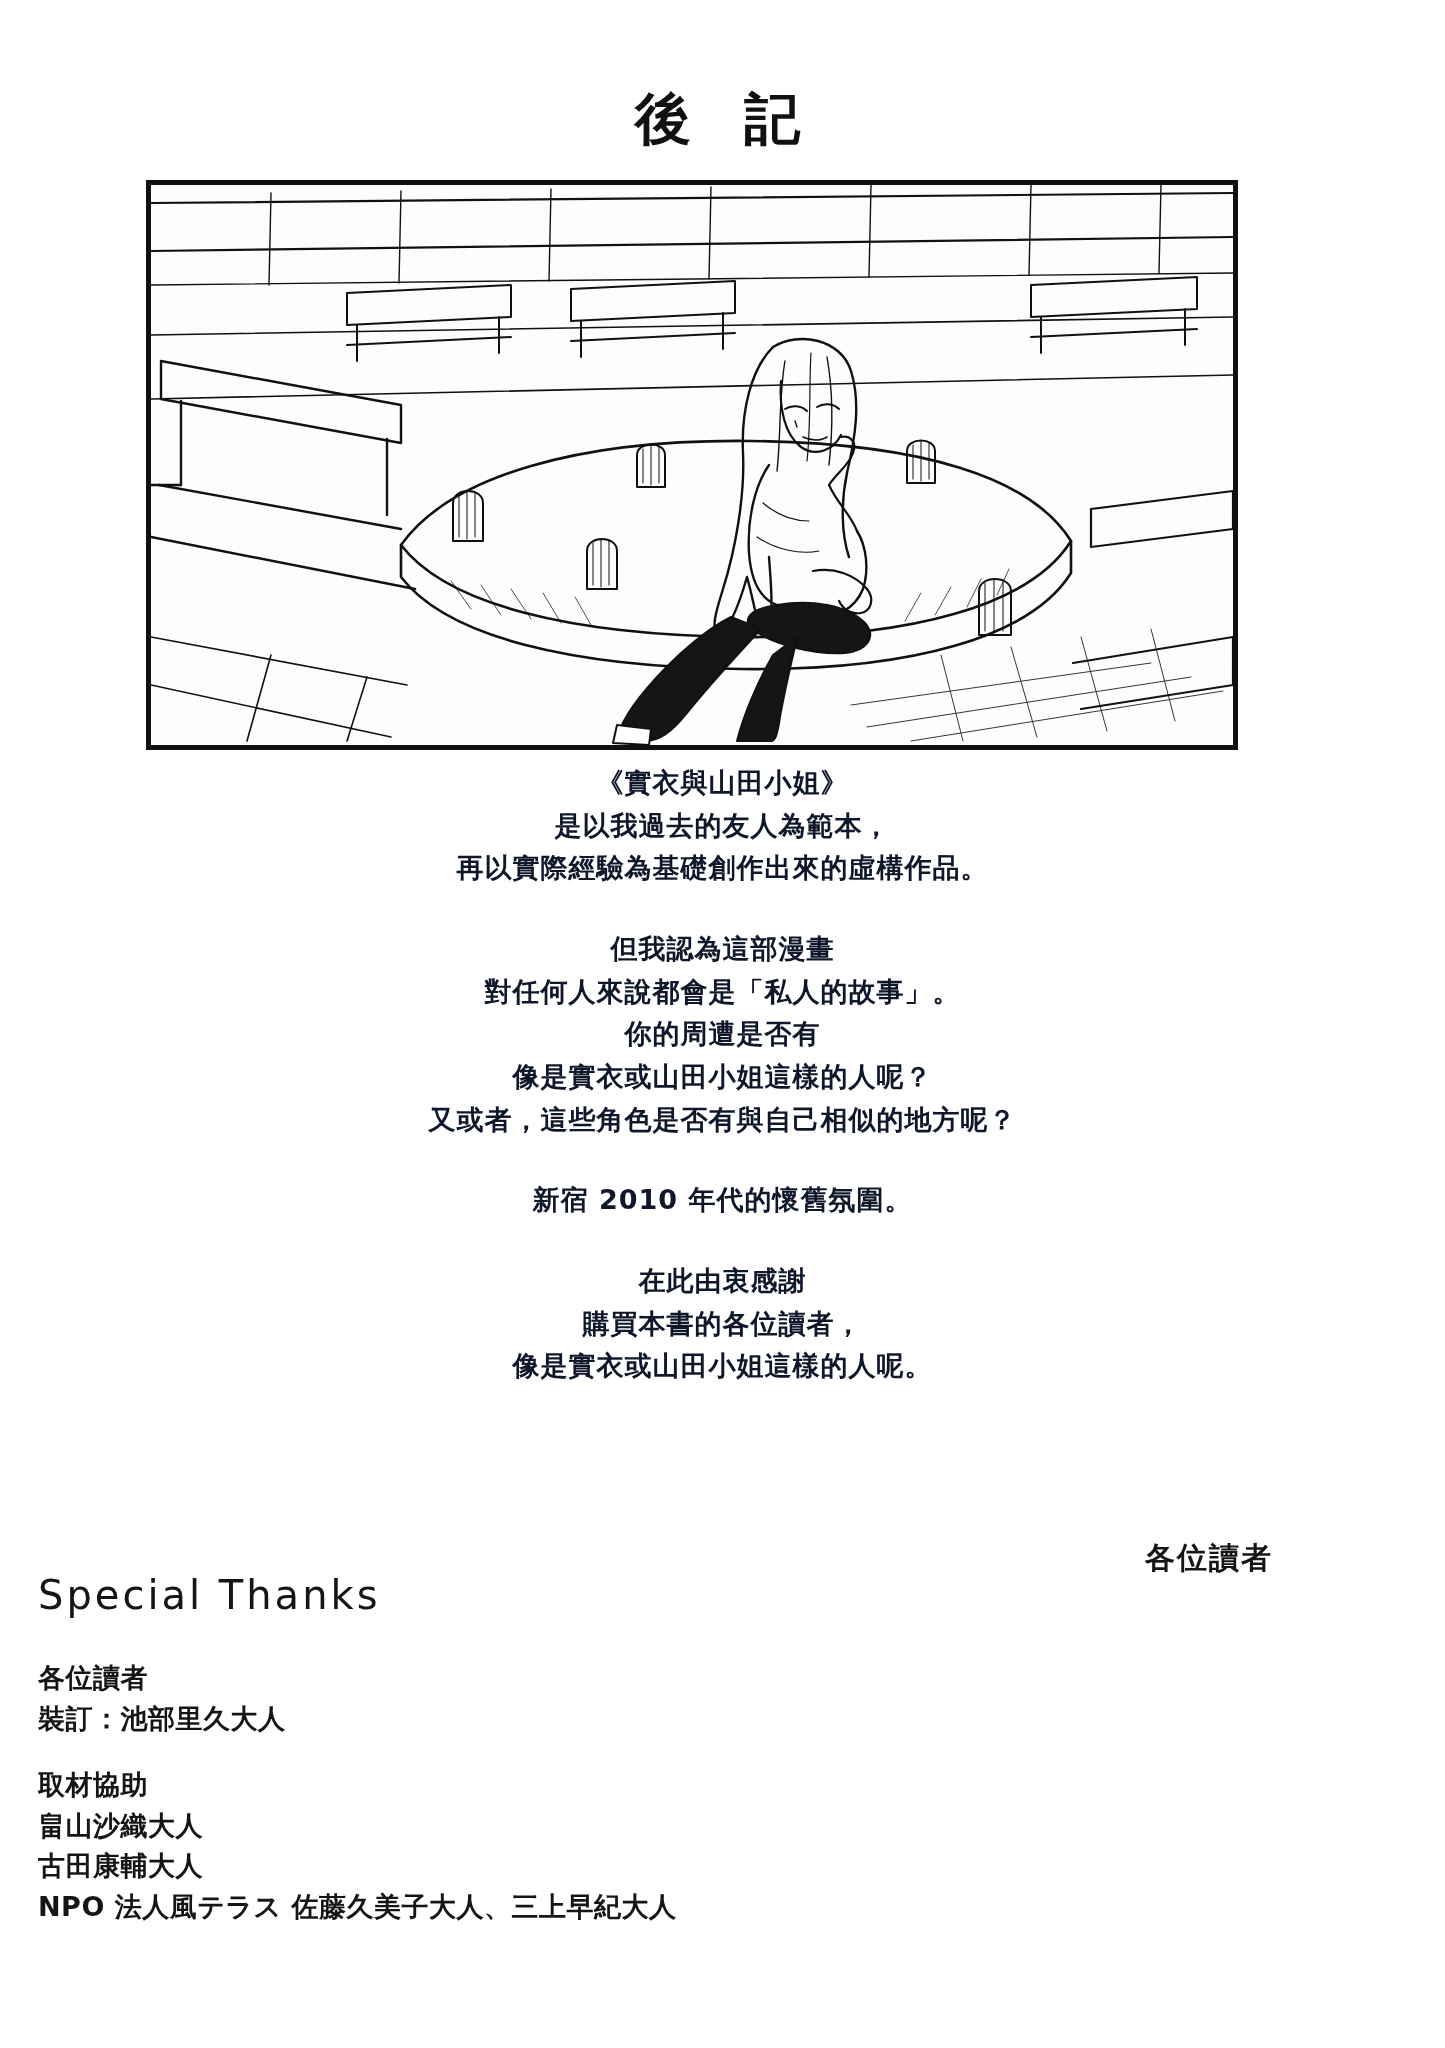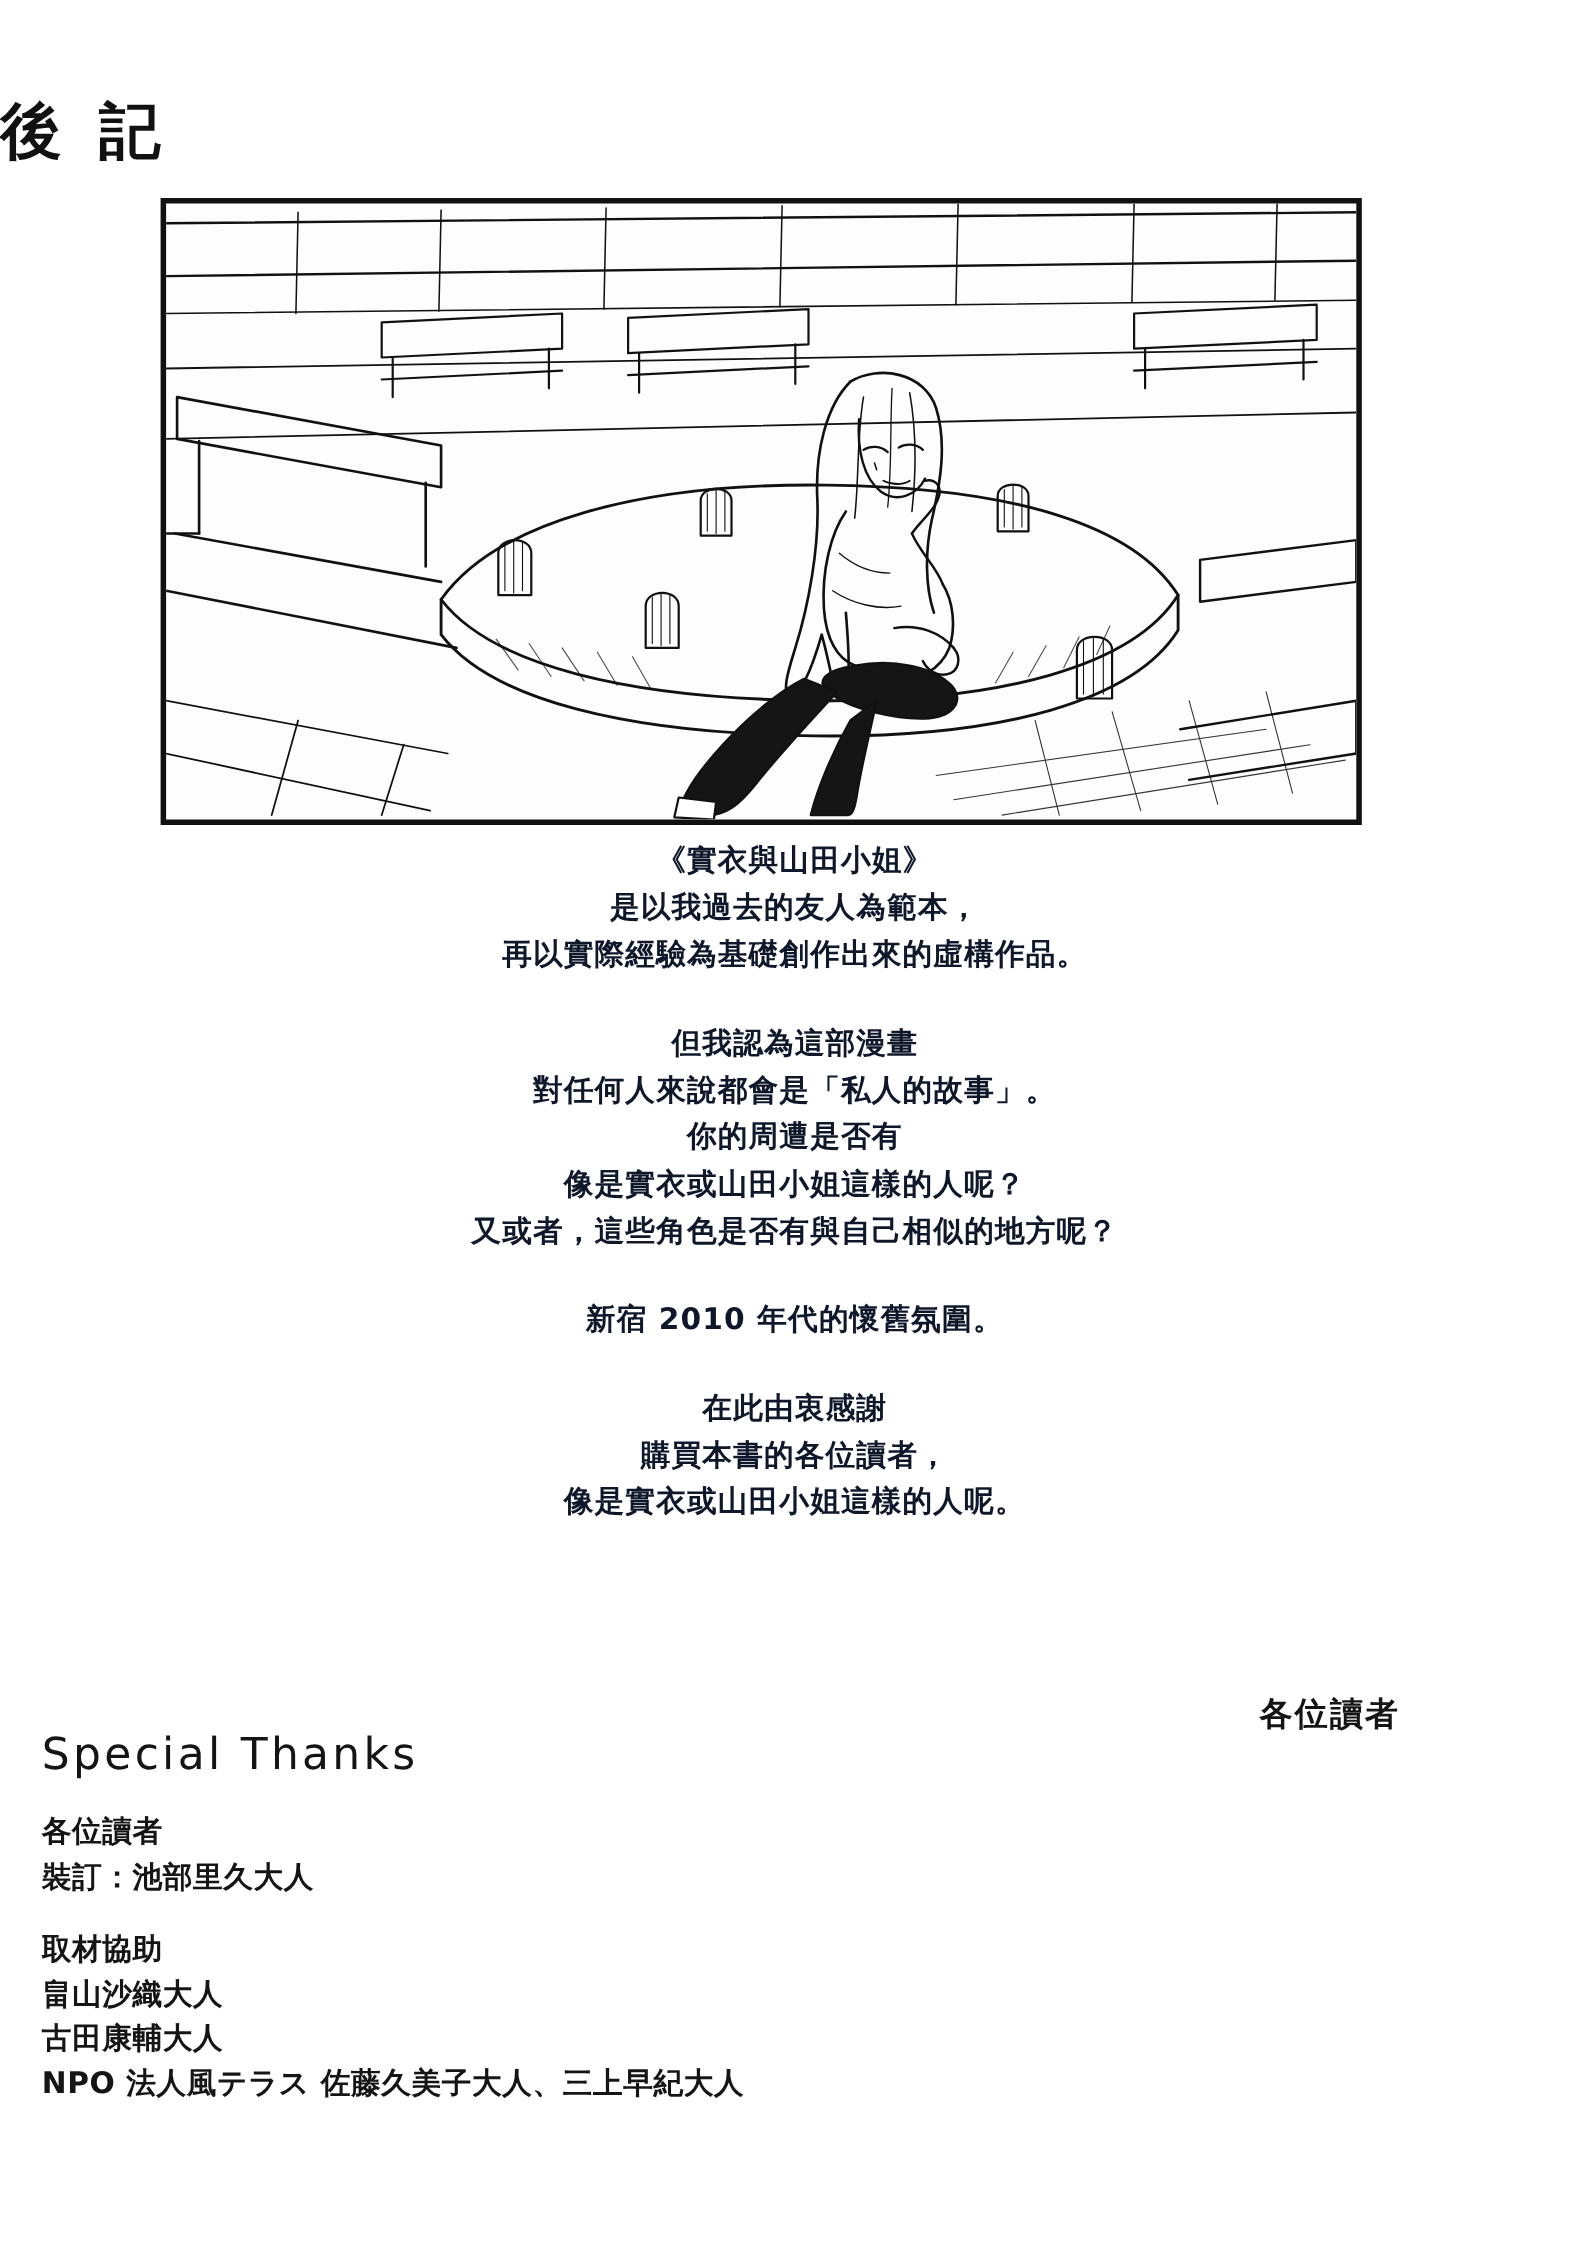--- a/index.html
+++ b/index.html
@@ -20,22 +20,22 @@
     position: absolute;
     inset: 0;
   }
 
   
   .title {
     position: absolute;
     top: 82px;
     left: 0;
     width: 100%;
-    text-align: left;
-    font-family: Liberation Serif, serif;
+    text-align: center;
+    font-family: Liberation Mono, monospace;
     font-size: 56px;
     font-weight: 700;
     letter-spacing: 10px;
     color: #111;
   }
 
   
   .panel {
     position: absolute;
     left: 146px;
@@ -83,21 +83,21 @@
     left: 38px;
     top: 1572px;
     width: 900px;
   }
   .thanks-title {
     font-family: "DejaVu Sans", sans-serif;
     font-size: 40px;
     font-weight: 400;
     letter-spacing: 3px;
     color: #151515;
-    margin-bottom: 28px;
+    margin-bottom: 40px;
   }
   .thanks-line {
     font-family: "DejaVu Sans", sans-serif;
     font-size: 27px;
     font-weight: 700;
     line-height: 1.5;
     color: #151515;
     letter-spacing: 0.5px;
   }
   .thanks-spacer { height: 26px; }

